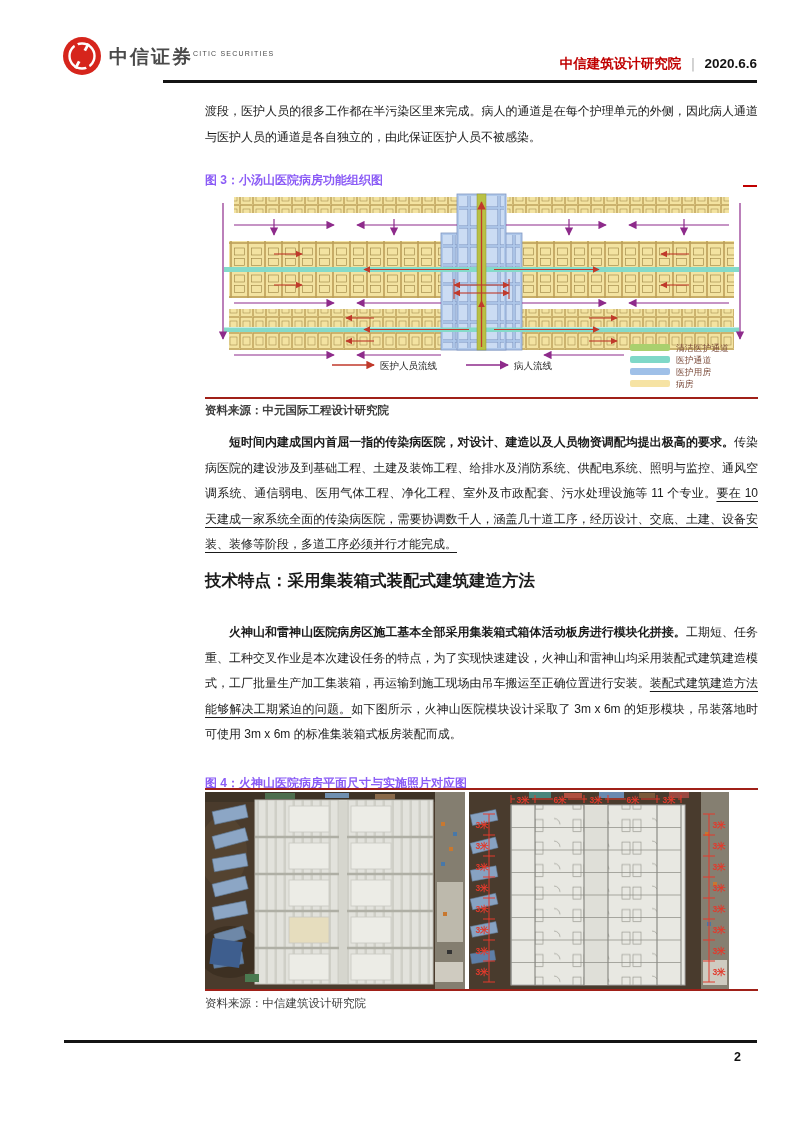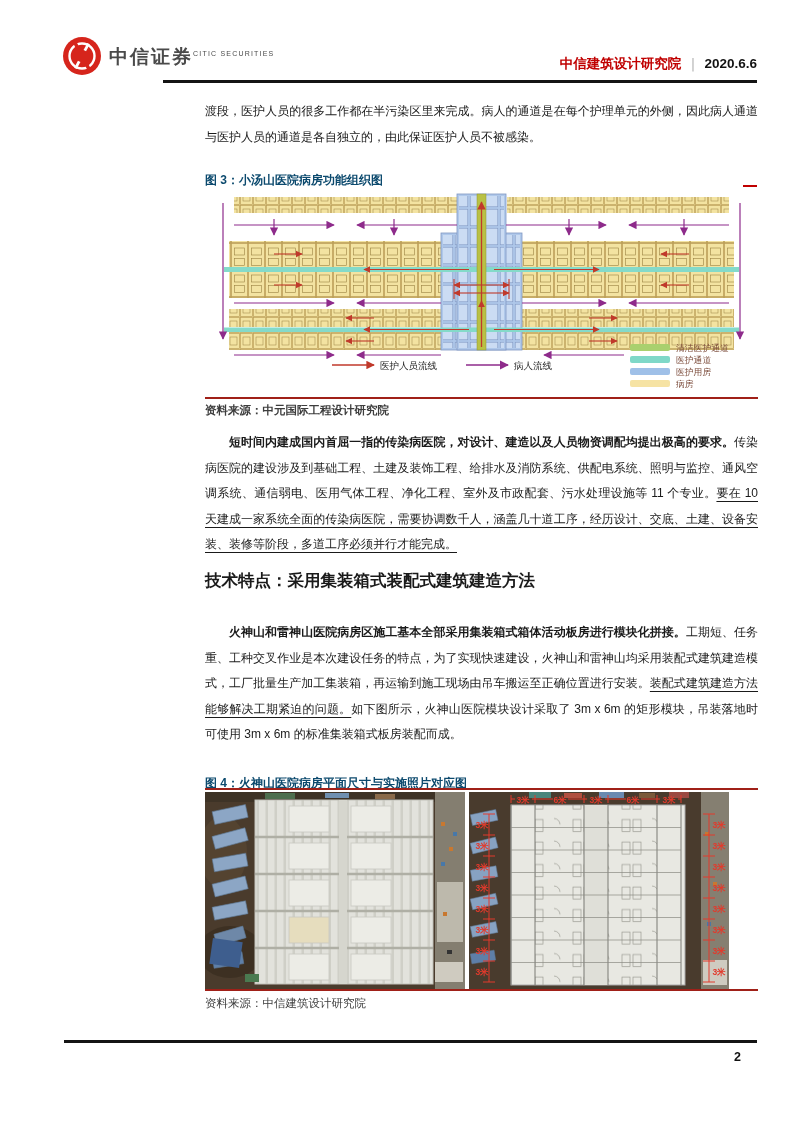--- a/index.html
+++ b/index.html
@@ -14,21 +14,21 @@
   .ht-red{color:#C00000;}
   .ht-sep{color:#999;font-weight:normal;padding:0 5px;}
   .ht-date{color:#111;}
   .header-rule{position:absolute;left:163px;right:36px;top:80px;height:3px;background:#141414;}
   
   .abs{position:absolute;left:205px;width:553px;}
   .body-text{font-size:12px;line-height:25.5px;text-align:justify;margin:0;}
   .indent{text-indent:2em;}
   .ul{text-decoration:underline;text-underline-offset:3.5px;}
   b{font-weight:bold;}
-  .figcap{font-size:12px;font-weight:bold;color:#0c4a6e;}
+  .figcap{font-size:12px;font-weight:bold;color:#8b5cf6;}
   .cap-dash{position:absolute;top:185px;left:743px;width:14px;height:2px;background:#C00000;}
   .redline{height:2px;background:#A02018;}
   .source{font-size:11.5px;color:#3d3d3d;}
   .heading{font-size:16.5px;font-weight:bold;margin:0;}
   .fig3-wrap{top:189px;height:207px;display:flex;justify-content:center;}
   .photos{top:792px;height:197px;}
   .photo-left{position:absolute;left:0;top:0;}
   .photo-right{position:absolute;left:264px;top:0;}
   .footer-rule{position:absolute;left:64px;right:36px;top:1040px;height:2.5px;background:#141414;}
   .page-num{position:absolute;top:1050px;right:52px;font-size:12.5px;font-weight:bold;color:#111;}

